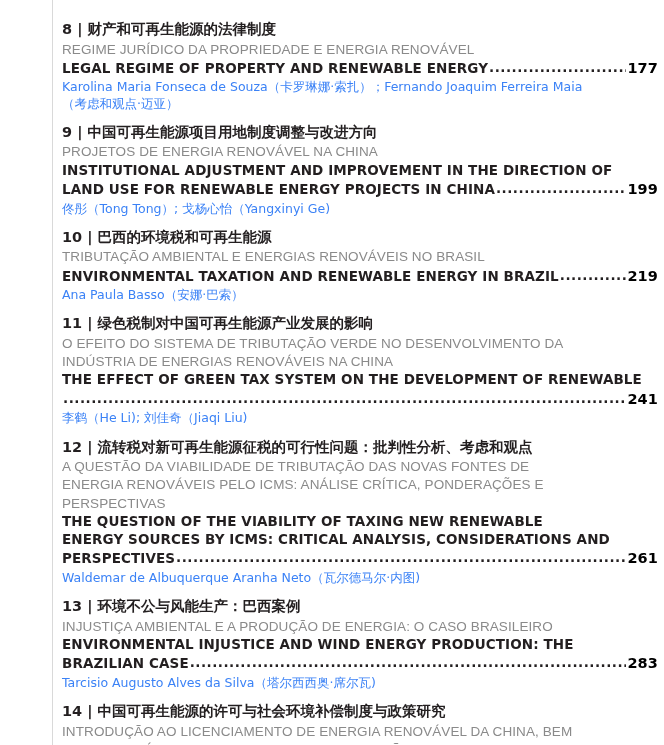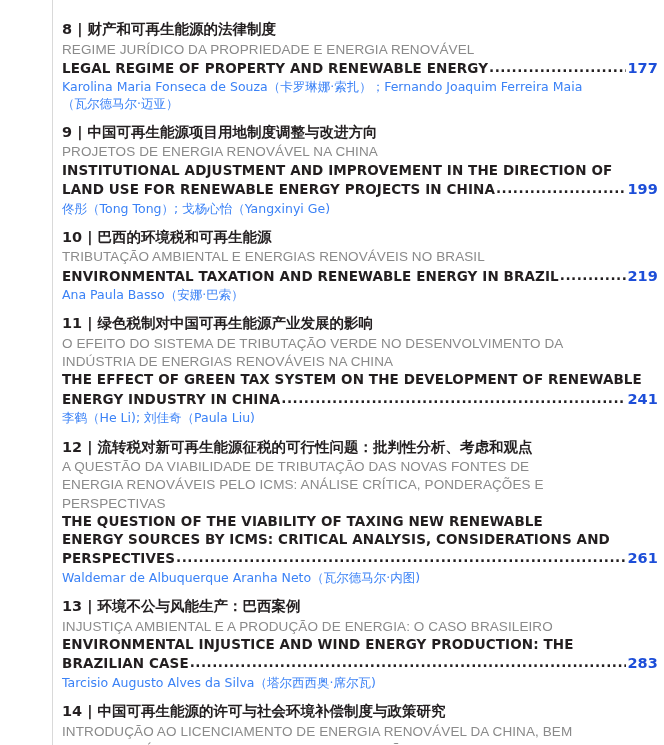--- a/index.html
+++ b/index.html
@@ -82,21 +82,21 @@
     font-size: 13.5px;
     letter-spacing: 0.5px;
     margin: 0 1px 0 1px;
     position: relative;
     top: -1px;
   }
   .en-last .pagenum {
     flex: 0 0 auto;
     font-weight: bold;
     font-size: 14.5px;
-    color: #1d4ed8;
+    color: #000000;
     text-align: center;
   }
   .authors {
     font-family: "DejaVu Sans", sans-serif;
     font-size: 12.5px;
     color: #3b82f6;
     line-height: 1.3;
     margin-top: 2px;
   }
 </style>
@@ -110,21 +110,21 @@
     <div class="entry">
       <div class="line-cn">8 | 财产和可再生能源的法律制度</div>
       <div class="line-pt">REGIME JURÍDICO DA PROPRIEDADE E ENERGIA RENOVÁVEL</div>
       <div class="line-en en-last">
         <span class="en-text">LEGAL REGIME OF PROPERTY AND RENEWABLE ENERGY</span>
         <span class="leader">..............................................................................................................................................................................................</span>
         <span class="pagenum">177</span>
       </div>
       <div class="authors">
         <div>Karolina Maria Fonseca de Souza（卡罗琳娜·索扎）；Fernando Joaquim Ferreira Maia</div>
-        <div>（瓦尔德马尔·迈亚）</div>
+        <div>（考虑和观点·迈亚）</div>
       </div>
     </div>
 
     <div class="entry">
       <div class="line-cn">9 | 中国可再生能源项目用地制度调整与改进方向</div>
       <div class="line-pt">PROJETOS DE ENERGIA RENOVÁVEL NA CHINA</div>
       <div class="line-en">INSTITUTIONAL ADJUSTMENT AND IMPROVEMENT IN THE DIRECTION OF</div>
       <div class="line-en en-last">
         <span class="en-text">LAND USE FOR RENEWABLE ENERGY PROJECTS IN CHINA</span>
         <span class="leader">..............................................................................................................................................................................................</span>
@@ -147,26 +147,25 @@
         <div>Ana Paula Basso（安娜·巴索）</div>
       </div>
     </div>
 
     <div class="entry">
       <div class="line-cn">11 | 绿色税制对中国可再生能源产业发展的影响</div>
       <div class="line-pt">O EFEITO DO SISTEMA DE TRIBUTAÇÃO VERDE NO DESENVOLVIMENTO DA</div>
       <div class="line-pt">INDÚSTRIA DE ENERGIAS RENOVÁVEIS NA CHINA</div>
       <div class="line-en">THE EFFECT OF GREEN TAX SYSTEM ON THE DEVELOPMENT OF RENEWABLE</div>
       <div class="line-en en-last">
-        <span class="en-text">ENERGY INDUSTRY IN CHINA</span>
         <span class="leader">..............................................................................................................................................................................................</span>
         <span class="pagenum">241</span>
       </div>
       <div class="authors">
-        <div>李鹤（He Li); 刘佳奇（Paula Liu)</div>
+        <div>李鹤（He Li); 刘佳奇（Jiaqi Liu)</div>
       </div>
     </div>
 
     <div class="entry">
       <div class="line-cn">12 | 流转税对新可再生能源征税的可行性问题：批判性分析、考虑和观点</div>
       <div class="line-pt">A QUESTÃO DA VIABILIDADE DE TRIBUTAÇÃO DAS NOVAS FONTES DE</div>
       <div class="line-pt">ENERGIA RENOVÁVEIS PELO ICMS: ANÁLISE CRÍTICA, PONDERAÇÕES E</div>
       <div class="line-pt">PERSPECTIVAS</div>
       <div class="line-en">THE QUESTION OF THE VIABILITY OF TAXING NEW RENEWABLE</div>
       <div class="line-en">ENERGY SOURCES BY ICMS: CRITICAL ANALYSIS, CONSIDERATIONS AND</div>

